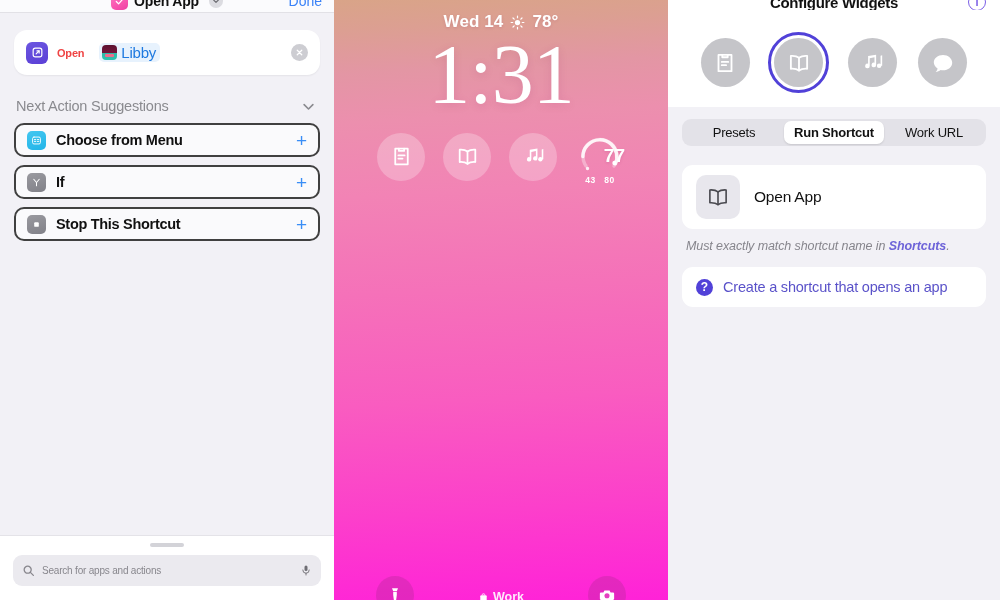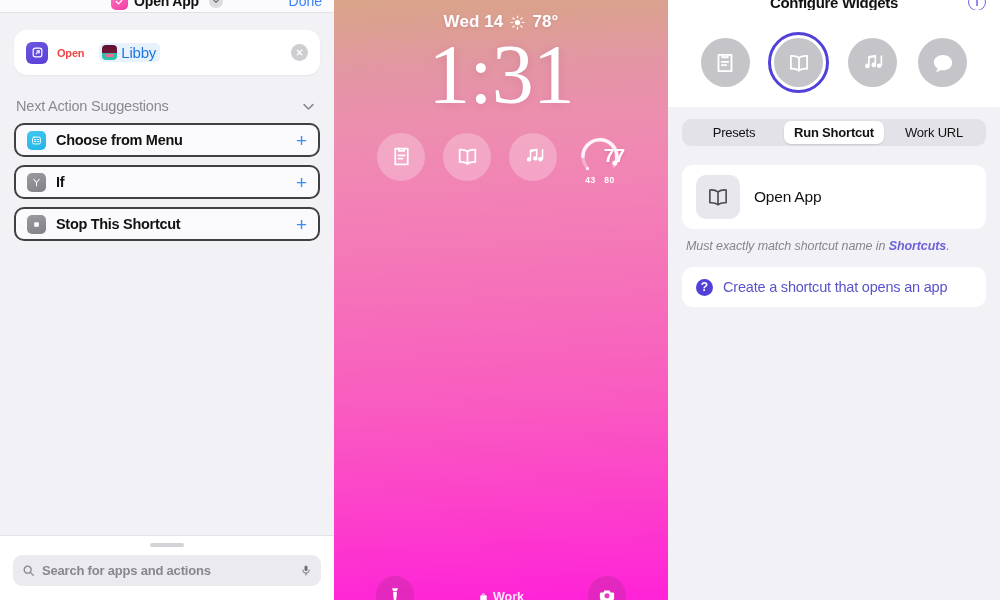--- a/index.html
+++ b/index.html
@@ -100,21 +100,21 @@
   }
   .grabber{
     width:34px;height:4px;border-radius:2px;background:#d3d3d8;
     margin:0 auto 8px;
   }
   .searchbar{
     height:31px;background:#ebeaef;border-radius:9px;
     display:flex;align-items:center;padding:0 9px;box-sizing:border-box;gap:7px;
   }
   .searchbar svg.mag{width:13px;height:13px;flex:none;}
-  .search-ph{font-size:13px;color:#88878d;flex:1;letter-spacing:-.2px;font-weight:bold;}
+  .search-ph{font-size:10px;color:#88878d;flex:1;letter-spacing:-.2px;}
   .mic{width:12px;height:15px;flex:none;}
 
   
   .panel-mid{
     width:334px;height:600px;position:relative;overflow:hidden;
     background:linear-gradient(177deg,
       #d9a488 0%, #dc9f92 5%, #e396a4 12%, #ec8fae 20%,
       #f283b5 32%, #f571b9 48%, #f95cc0 66%, #fc3fcb 84%, #ff22d8 100%);
     color:#fff;
   }

